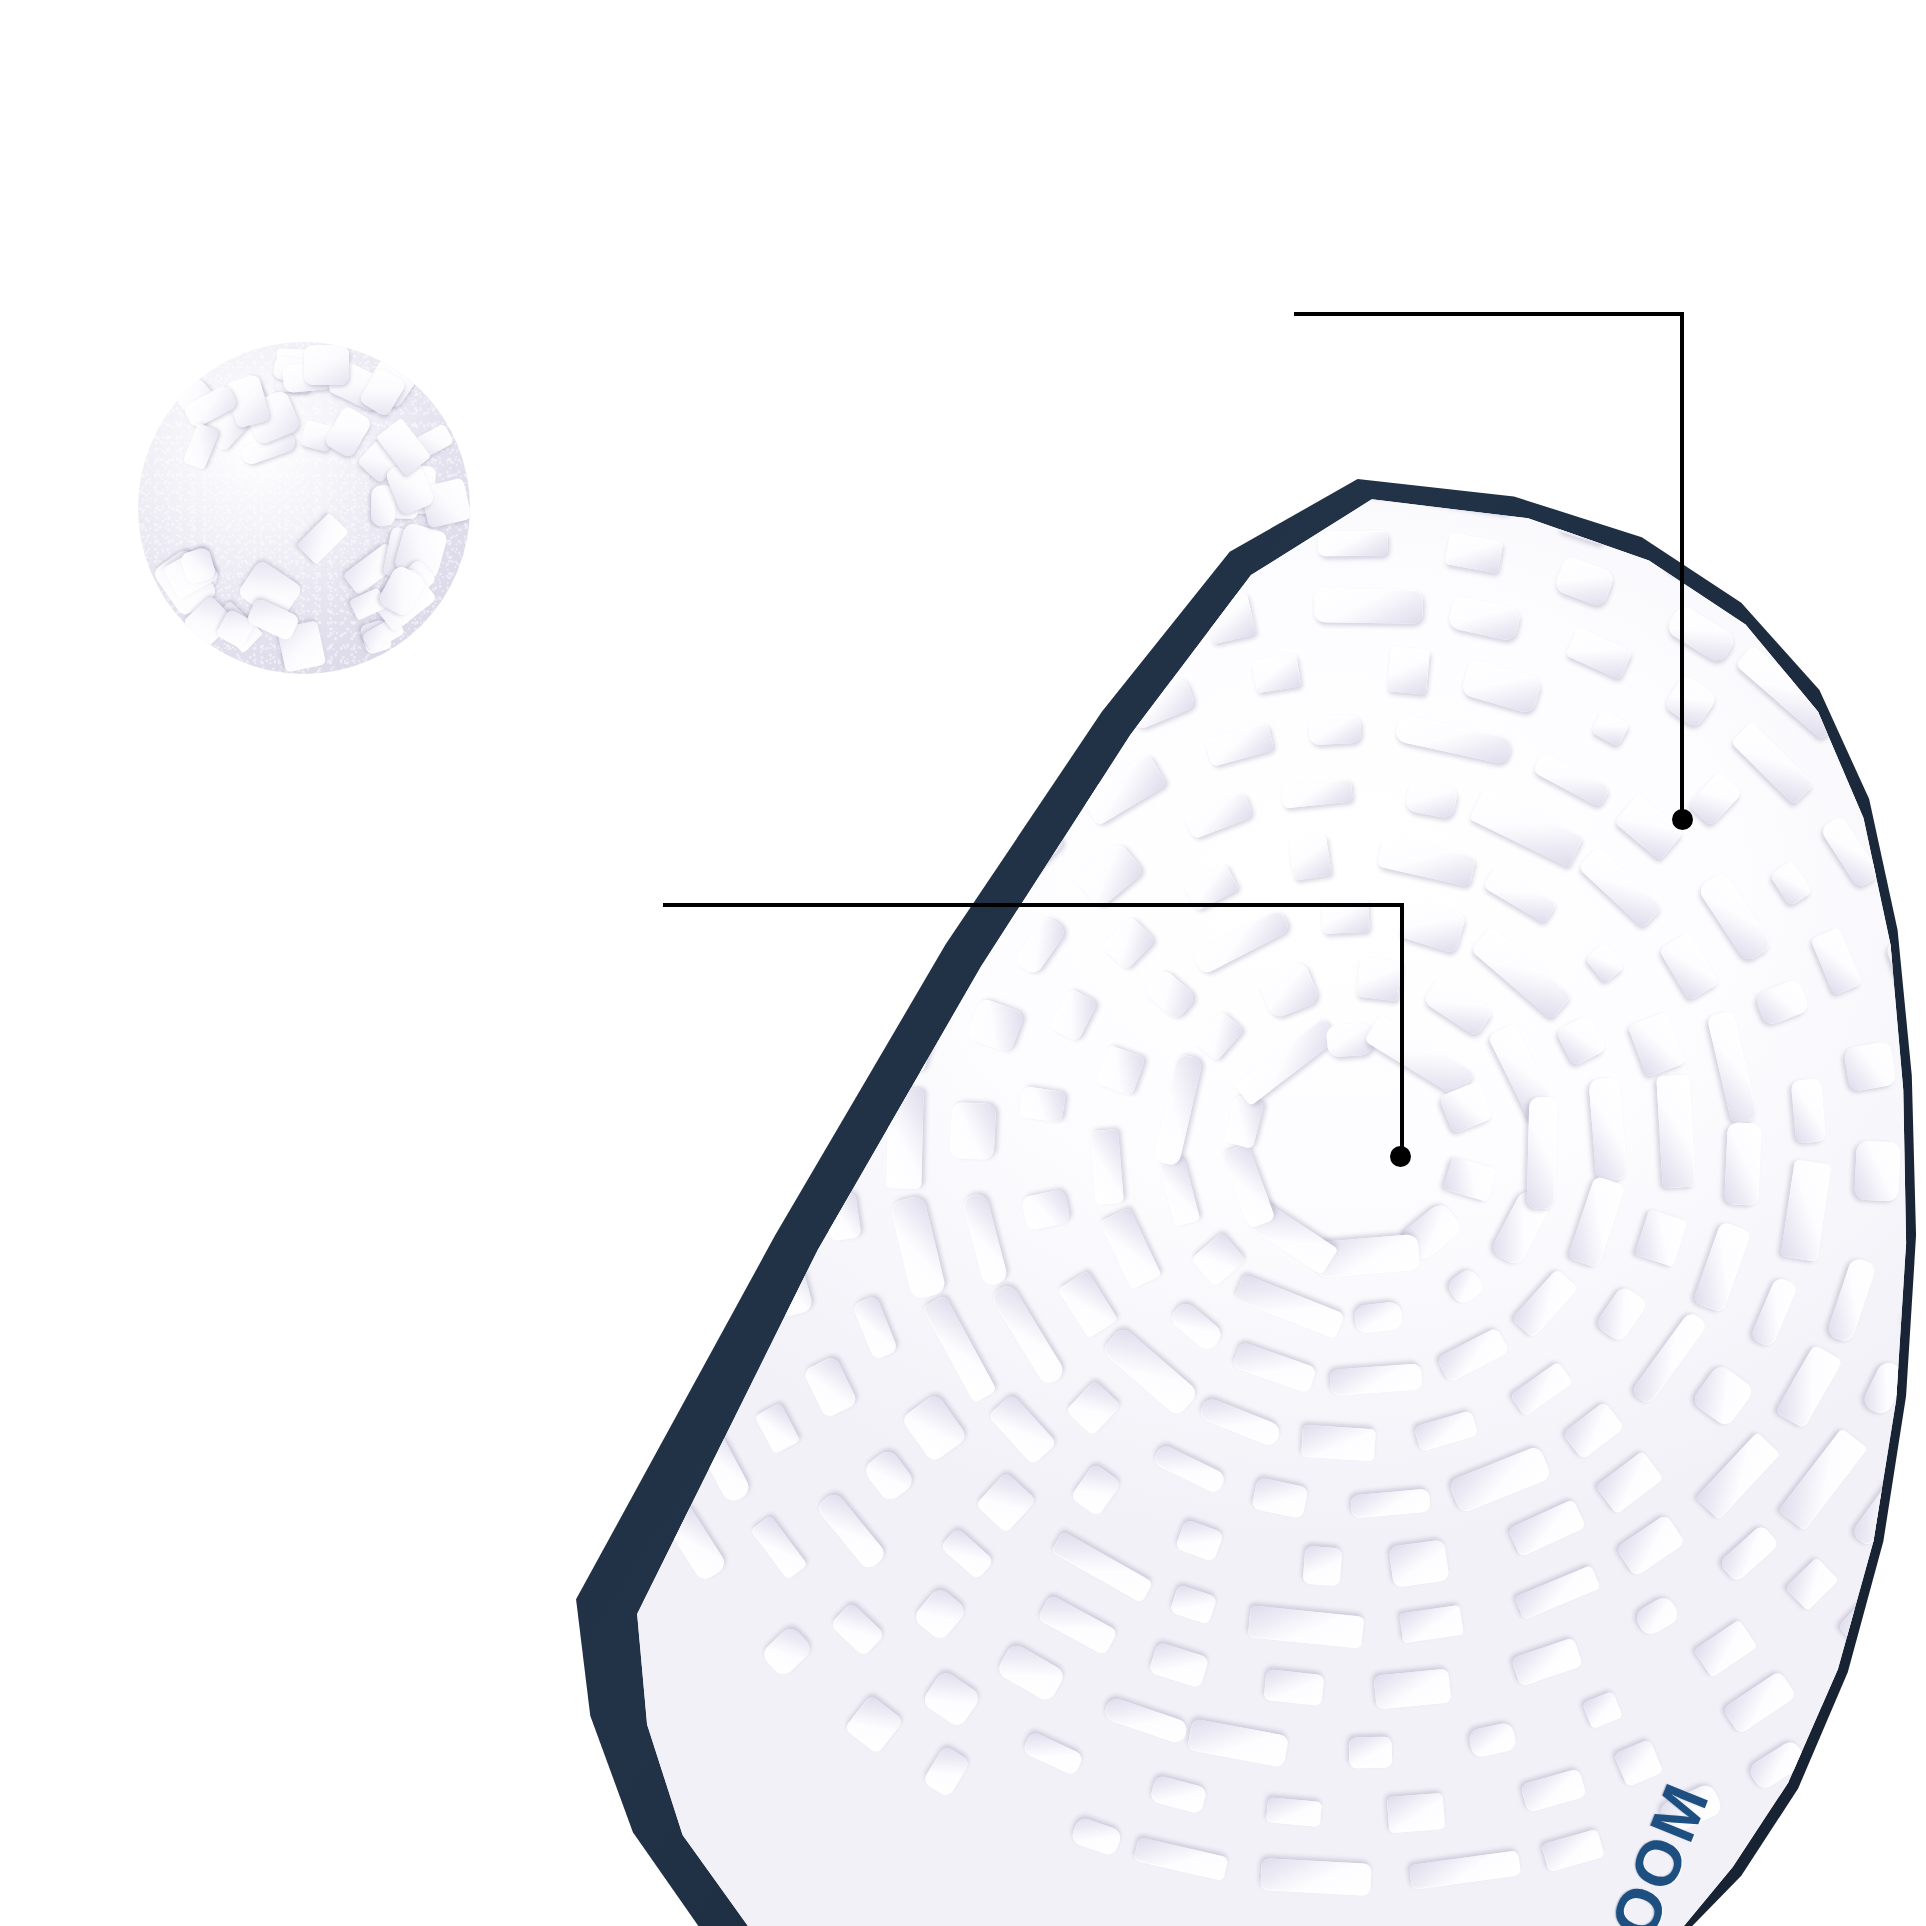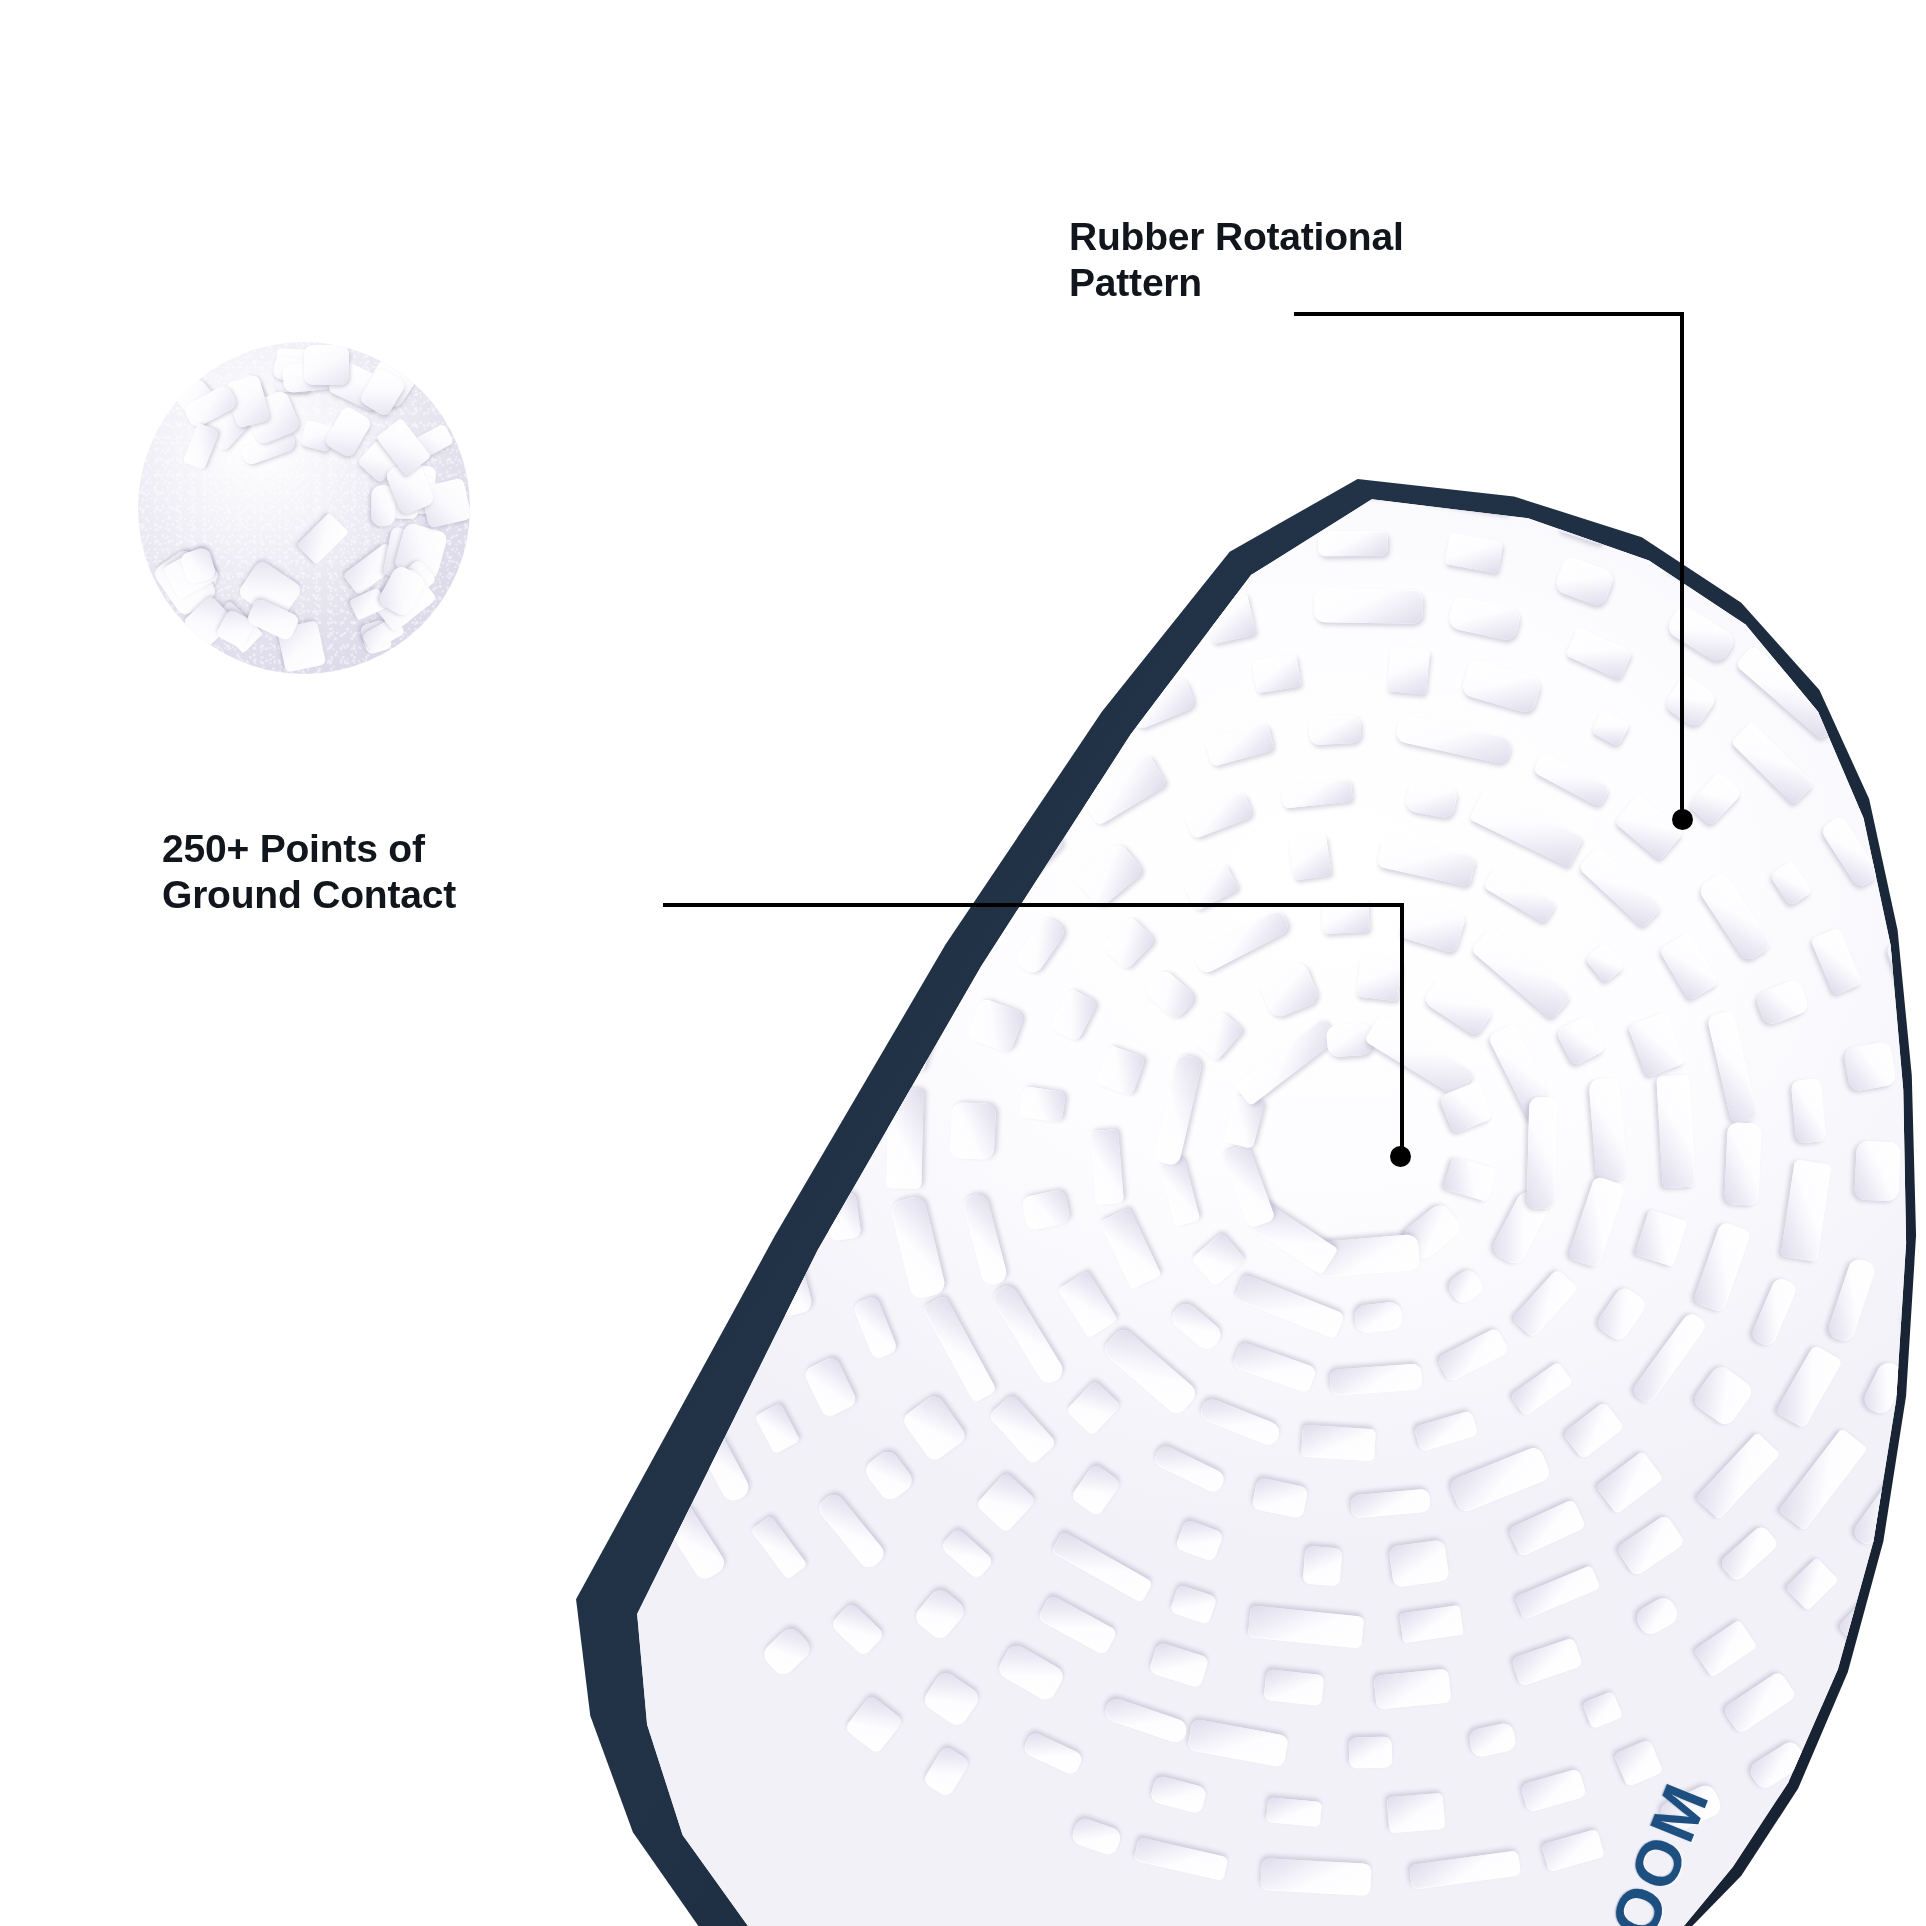--- a/index.html
+++ b/index.html
@@ -408,26 +408,22 @@
       <div class="lug" style="left: 285px; top: 82px; width: 22.4px; height: 34px; border-radius: 5px; transform: rotate(422.3deg);"></div>
       <div class="lug" style="left: 242px; top: 232px; width: 44px; height: 34px; border-radius: 9.7px; transform: rotate(118.4deg);"></div>
       <div class="lug" style="left: 194px; top: 68px; width: 32px; height: 44px; border-radius: 8px; transform: rotate(390.4deg);"></div>
       <div class="lug" style="left: 47px; top: 52px; width: 51px; height: 25.4px; border-radius: 8.7px; transform: rotate(332deg);"></div>
       <div class="lug" style="left: 166px; top: 3px; width: 45px; height: 40px; border-radius: 9px; transform: rotate(360.3deg);"></div>
       <div class="lug" style="left: 44px; top: 209px; width: 32px; height: 30px; border-radius: 8.3px; transform: rotate(253.4deg);"></div>
       <div class="lug" style="left: 241px; top: 89px; width: 49px; height: 32px; border-radius: 3.7px; transform: rotate(412.4deg);"></div>
       <div class="lug" style="left: 42px; top: 93px; width: 42px; height: 23px; border-radius: 4.9px; transform: rotate(291.8deg);"></div>
     </div>
 
-  <div class="callout" id="callout-1-text">Rubber Rotational
-Pattern</div>
   <div class="lead-h" id="lead1-h"></div>
   <div class="lead-v" id="lead1-v"></div>
   <div class="lead-dot" id="lead1-dot"></div>
 
-  <div class="callout" id="callout-2-text">250+ Points of
-Ground Contact</div>
   <div class="lead-h" id="lead2-h"></div>
   <div class="lead-v" id="lead2-v"></div>
   <div class="lead-dot" id="lead2-dot"></div>
 
 </div>
 
 
 </body></html>

